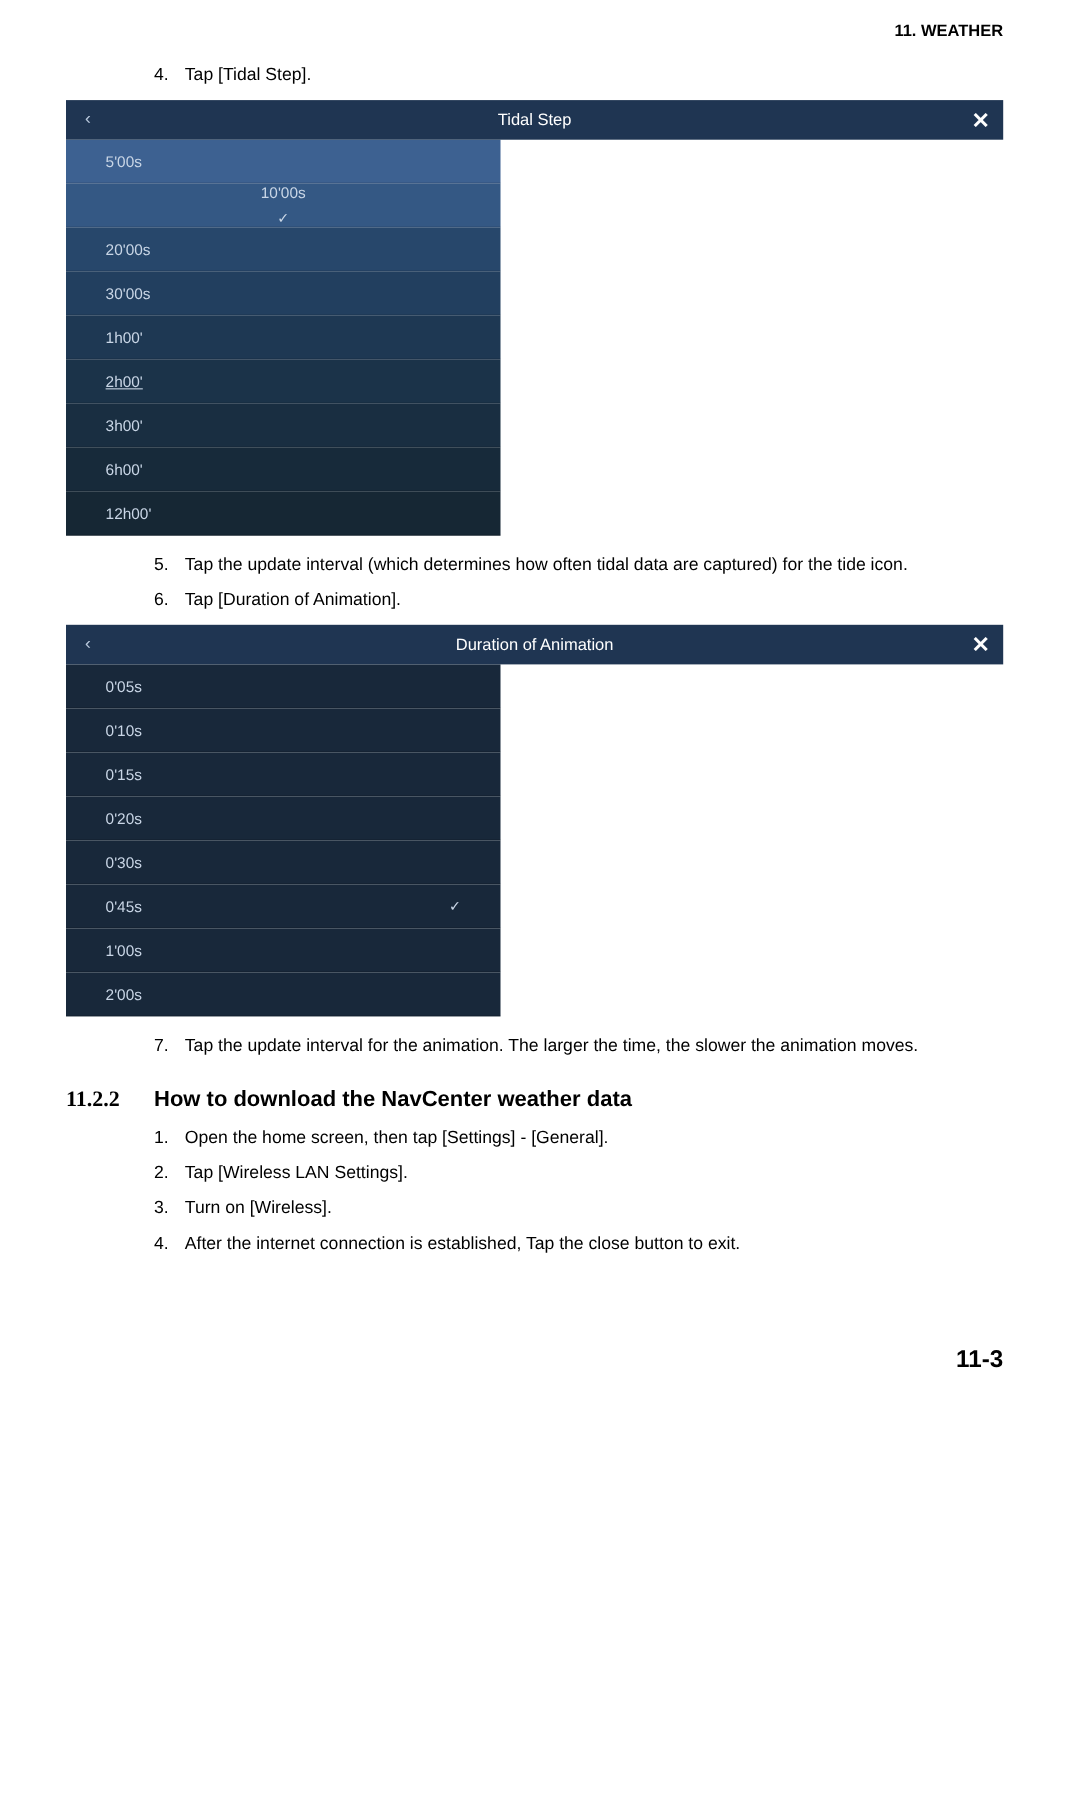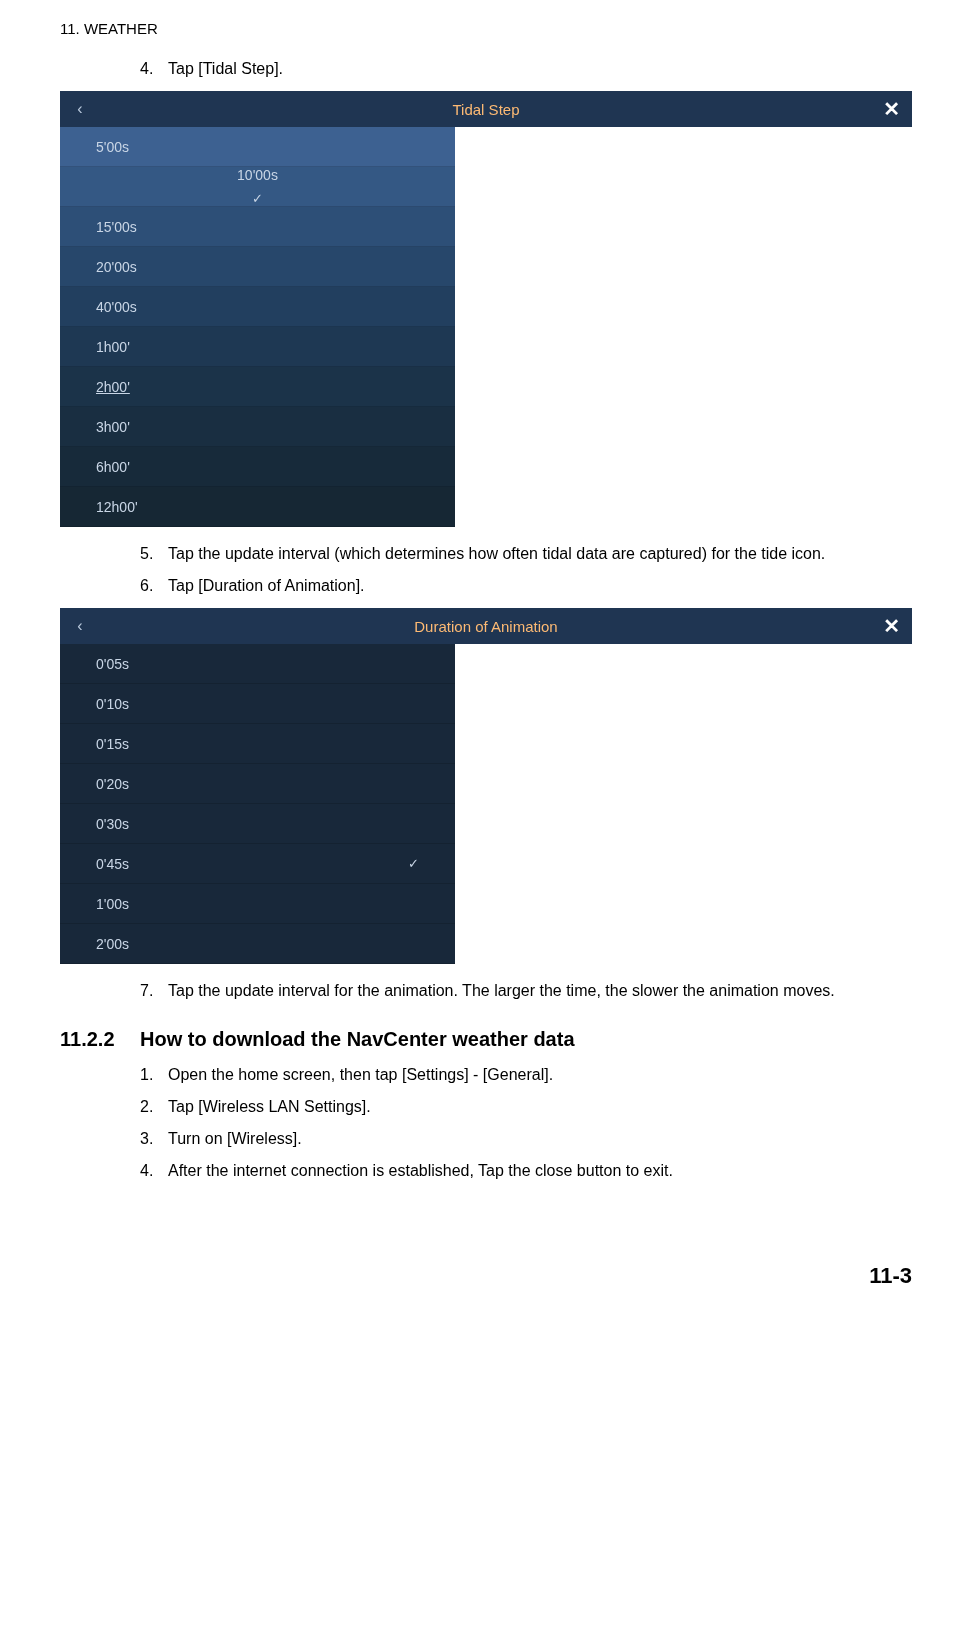--- a/index.html
+++ b/index.html
@@ -5,22 +5,24 @@
     * { margin: 0; padding: 0; box-sizing: border-box; }
     body {
       font-family: Arial, Helvetica, sans-serif;
       background: #fff;
       width: 972px;
       margin: 0 auto;
       padding: 20px 60px 40px 60px;
       color: #000;
     }
     .header-right {
+      text-align: right;
       font-size: 15px;
       margin-bottom: 20px;
+      font-weight: bold;
     }
     .step-line {
       margin-left: 80px;
       font-size: 16px;
       line-height: 1.5;
       margin-bottom: 8px;
       display: flex;
     }
     .step-num {
       min-width: 28px;
@@ -47,21 +49,21 @@
       cursor: pointer;
       font-size: 16px;
       color: #b8c8dc;
     }
     .panel-title {
       position: absolute;
       left: 0;
       right: 0;
       text-align: center;
       pointer-events: none;
-      color: #fdba74;
+      color: #ffffff;
     }
     .panel-close {
       position: absolute;
       right: 12px;
       cursor: pointer;
       font-size: 20px;
       font-weight: bold;
       color: #fff;
     }
     .panel-list {
@@ -96,20 +98,21 @@
     
     .dur-item { background: #18283a; }
     .section-heading {
       font-size: 20px;
       font-weight: bold;
       margin: 25px 0 12px 0;
       display: flex;
     }
     .section-num {
       min-width: 80px;
+      font-family: Liberation Serif, serif;
     }
     .page-number {
       text-align: right;
       font-size: 22px;
       font-weight: bold;
       margin-top: 80px;
     }
   </style>
 </head>
 <body>
@@ -130,28 +133,25 @@
     <span class="panel-close">✕</span>
   </div>
   <div class="panel-list">
     <div class="panel-item tidal-0">
       <span>5'00s</span>
     </div>
     <div class="panel-item tidal-1">
       <span>10'00s</span>
       <span class="check-icon">✓</span>
     </div>
-    <div class="panel-item tidal-2">
-      <span>15'00s</span>
-    </div>
     <div class="panel-item tidal-3">
       <span>20'00s</span>
     </div>
     <div class="panel-item tidal-4">
-      <span>40'00s</span>
+      <span>30'00s</span>
     </div>
     <div class="panel-item tidal-5">
       <span>1h00'</span>
     </div>
     <div class="panel-item tidal-6">
       <span>2h00'</span>
     </div>
     <div class="panel-item tidal-7">
       <span>3h00'</span>
     </div>

